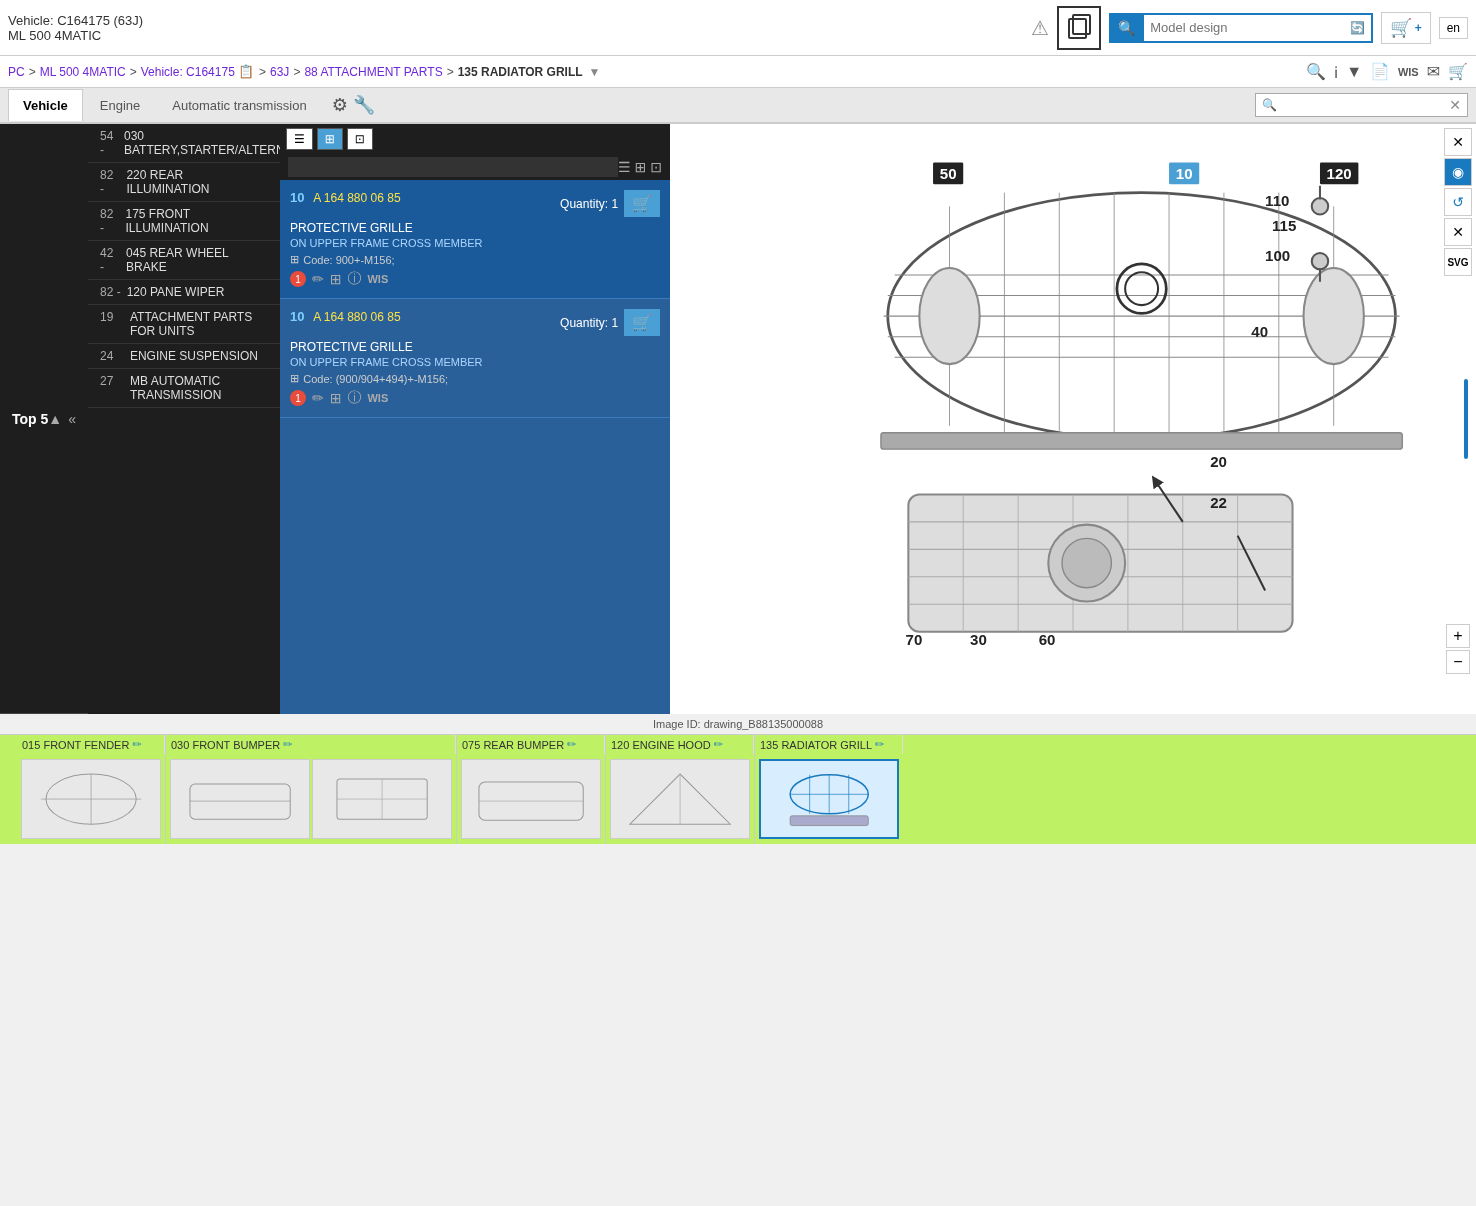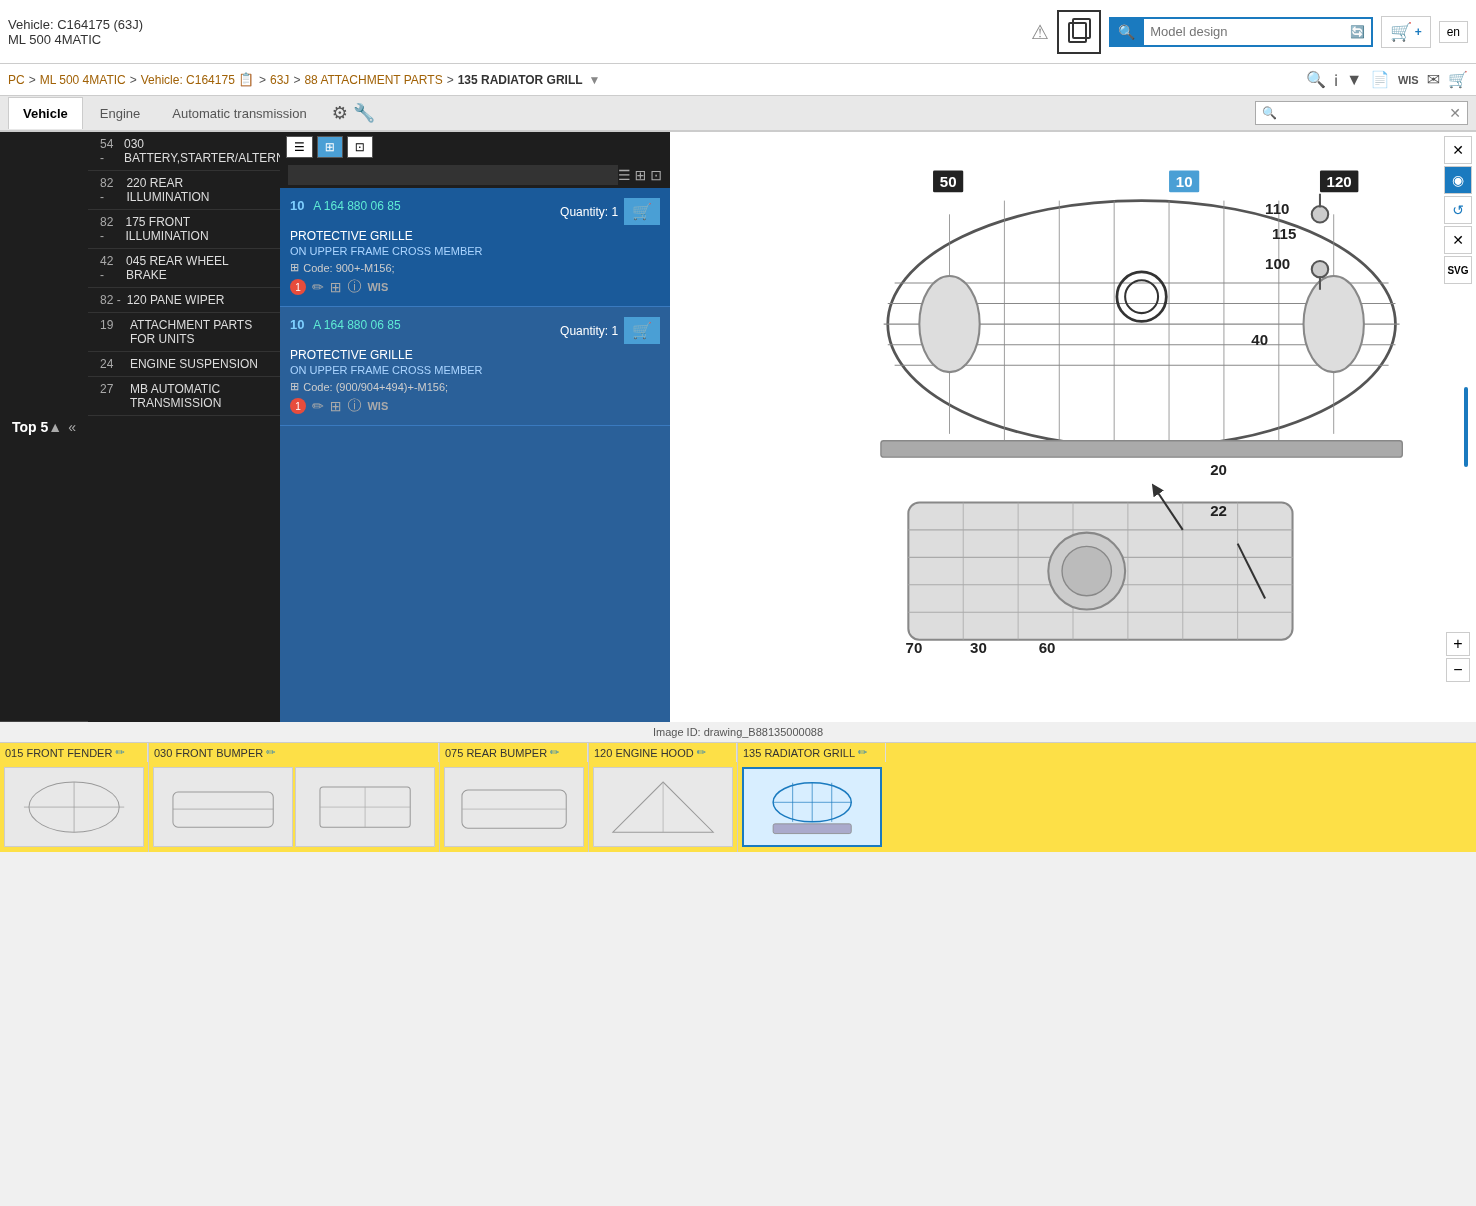--- a/index.html
+++ b/index.html
@@ -2,40 +2,40 @@
 <html><head>
   <meta charset="utf-8">
   <style>
     * { box-sizing: border-box; margin: 0; padding: 0; }
     body { font-family: Arial, sans-serif; font-size: 12px; background: #f0f0f0; overflow-x: hidden; }
 
     
     .top-bar {
       display: flex; align-items: center; justify-content: space-between;
       background: #fff; padding: 4px 8px; border-bottom: 1px solid #ccc;
-      height: 64px;
+      height: 56px;
     }
     .top-bar-left { display: flex; flex-direction: column; }
     .top-bar-left .vehicle-id { font-size: 13px; color: #333; }
     .top-bar-left .vehicle-model { font-size: 13px; color: #333; }
     .top-bar-right { display: flex; align-items: center; gap: 8px; }
     .warn-icon { font-size: 20px; color: #888; cursor: pointer; }
     .copy-icon-btn { border: 2px solid #333; padding: 4px 6px; cursor: pointer; background: #fff; font-size: 16px; }
     .search-bar-top { display: flex; align-items: center; border: 2px solid #1a7abf; background: #fff; }
     .search-bar-top input { border: none; outline: none; padding: 4px 6px; width: 200px; font-size: 13px; }
     .search-bar-top .search-btn { background: #1a7abf; color: #fff; border: none; padding: 5px 8px; cursor: pointer; font-size: 14px; }
     .cart-btn { background: #fff; border: 1px solid #ccc; padding: 4px 8px; cursor: pointer; display: flex; align-items: center; gap: 2px; font-size: 18px; }
     .lang-btn { border: 1px solid #ccc; background: #fff; padding: 3px 7px; cursor: pointer; font-size: 12px; }
 
     
     .breadcrumb {
       display: flex; align-items: center; background: #fff; padding: 4px 8px;
       border-bottom: 1px solid #ccc; font-size: 12px; gap: 4px; height: 32px;
     }
-    .breadcrumb a { color: #a16207; text-decoration: none; cursor: pointer; }
+    .breadcrumb a { color: #6d28d9; text-decoration: none; cursor: pointer; }
     .breadcrumb span { color: #555; }
     .breadcrumb .active { color: #333; font-weight: bold; }
     .breadcrumb-actions { margin-left: auto; display: flex; align-items: center; gap: 8px; }
     .bc-icon { font-size: 16px; color: #555; cursor: pointer; }
 
     
     .tabs-bar {
       display: flex; align-items: center; background: #e8e8e8; border-bottom: 2px solid #ccc;
       padding: 0 8px; height: 36px;
     }
@@ -75,21 +75,21 @@
     .ct-btn.active { background: #4a9fd5; color: #fff; }
     .ct-title-bar { background: #1e1e1e; padding: 3px 8px; display: flex; align-items: center; }
     .ct-title-input { background: #333; color: #fff; border: none; outline: none; flex: 1; padding: 3px 6px; font-size: 12px; }
     .ct-icons { display: flex; gap: 4px; margin-left: auto; }
     .ct-icon { color: #aaa; cursor: pointer; font-size: 14px; }
     .parts-list { overflow-y: auto; flex: 1; }
     .part-item { padding: 10px 10px; border-bottom: 1px solid #3a7abf; }
     .part-item.selected { background: #1a5a9a; }
     .part-row1 { display: flex; align-items: flex-start; justify-content: space-between; margin-bottom: 4px; }
     .part-num { color: #7ecfff; font-size: 13px; font-weight: bold; margin-right: 6px; }
-    .part-id { color: #5eead4; font-size: 12px; }
+    .part-id { color: #fde047; font-size: 12px; }
     .part-qty { color: #fff; font-size: 12px; display: flex; align-items: center; gap: 6px; }
     .part-name { color: #fff; font-size: 12px; font-weight: normal; margin-bottom: 2px; }
     .part-desc { color: #aad4ff; font-size: 11px; margin-bottom: 4px; }
     .part-code { color: #ccc; font-size: 11px; margin-bottom: 4px; display: flex; align-items: center; gap: 4px; }
     .part-actions { display: flex; gap: 6px; align-items: center; }
     .pa-icon { color: #aaa; font-size: 14px; cursor: pointer; }
     .badge-1 { background: #e74c3c; color: #fff; border-radius: 50%; width: 16px; height: 16px; display: inline-flex; align-items: center; justify-content: center; font-size: 10px; }
     .cart-add-btn { background: #4a9fd5; color: #fff; border: none; padding: 4px 8px; cursor: pointer; font-size: 16px; }
 
     
@@ -100,21 +100,21 @@
     .rt-btn.blue { color: #1a7abf; }
     .rt-btn.active { background: #1a7abf; color: #fff; }
     .scroll-indicator { position: absolute; right: 8px; top: 50%; transform: translateY(-50%); width: 4px; height: 80px; background: #1a7abf; border-radius: 2px; }
     .zoom-controls { position: absolute; right: 6px; bottom: 40px; display: flex; flex-direction: column; gap: 2px; }
     .zc-btn { background: #fff; border: 1px solid #ccc; width: 24px; height: 24px; cursor: pointer; display: flex; align-items: center; justify-content: center; font-size: 16px; }
 
     
     .image-id { text-align: center; padding: 4px; font-size: 11px; color: #555; background: #f0f0f0; }
 
     
-    .thumbnails-bar { display: flex; background: #fde047; border-top: 1px solid #ccc; overflow-x: auto; height: 110px; }
+    .thumbnails-bar { display: flex; background: #bef264; border-top: 1px solid #ccc; overflow-x: auto; height: 110px; padding-left: 17px; }
     .thumb-group { display: flex; flex-direction: column; }
     .thumb-label { font-size: 11px; padding: 3px 5px; color: #333; display: flex; align-items: center; gap: 3px; white-space: nowrap; border-right: 1px solid #ddd; }
     .thumb-label .edit-icon { color: #1a7abf; font-size: 11px; cursor: pointer; }
     .thumb-images { display: flex; gap: 2px; padding: 2px 4px; flex: 1; align-items: center; }
     .thumb-img { width: 140px; height: 80px; border: 1px solid #ccc; background: #e8e8e8; display: flex; align-items: center; justify-content: center; cursor: pointer; overflow: hidden; }
     .thumb-img.selected { border: 2px solid #1a7abf; background: #d8eeff; }
     .thumb-img svg { width: 90%; height: 90%; }
     .thumb-sep { width: 1px; background: #ccc; height: 100%; }
   </style>
 </head>

